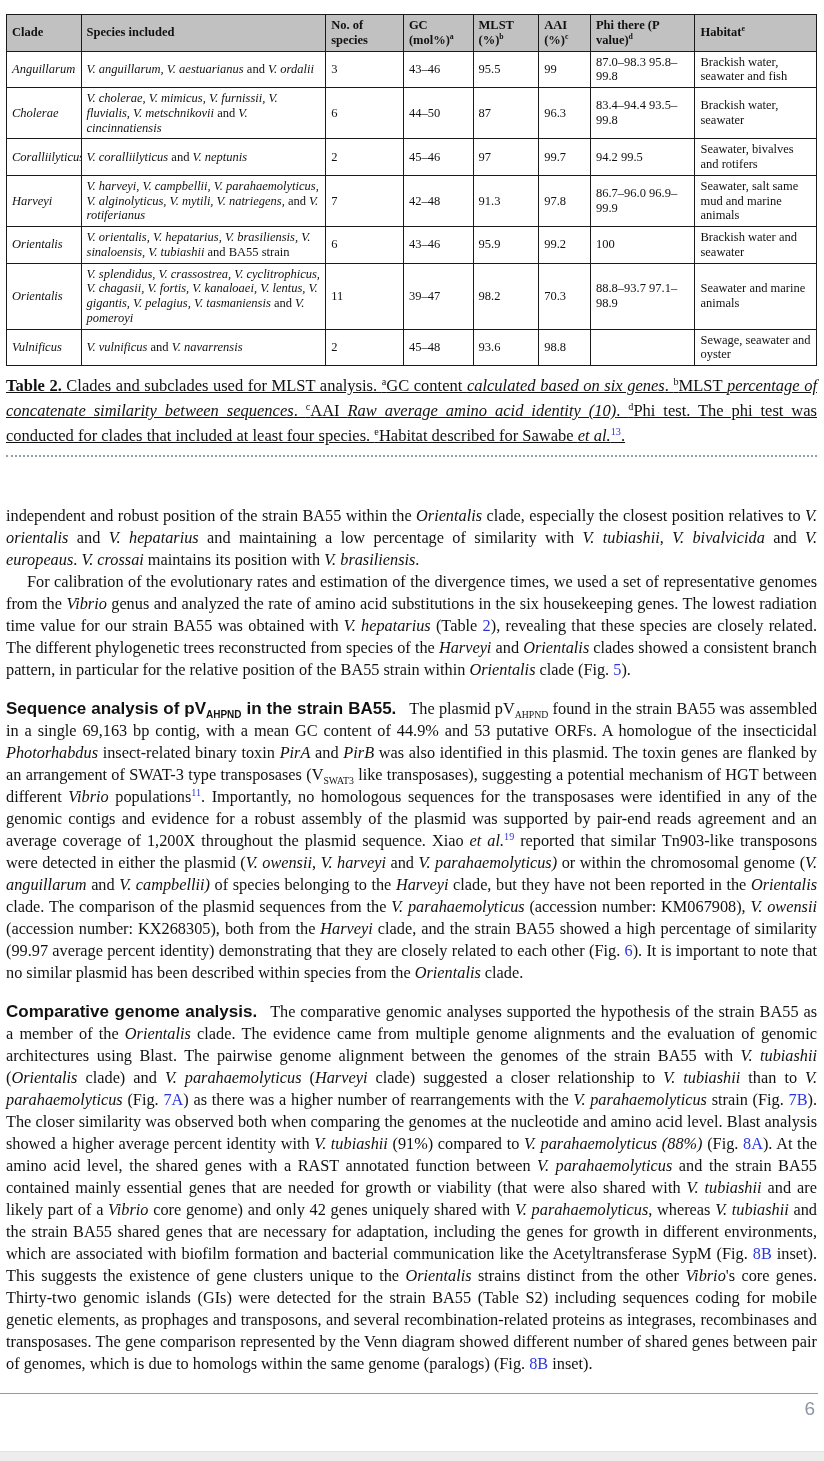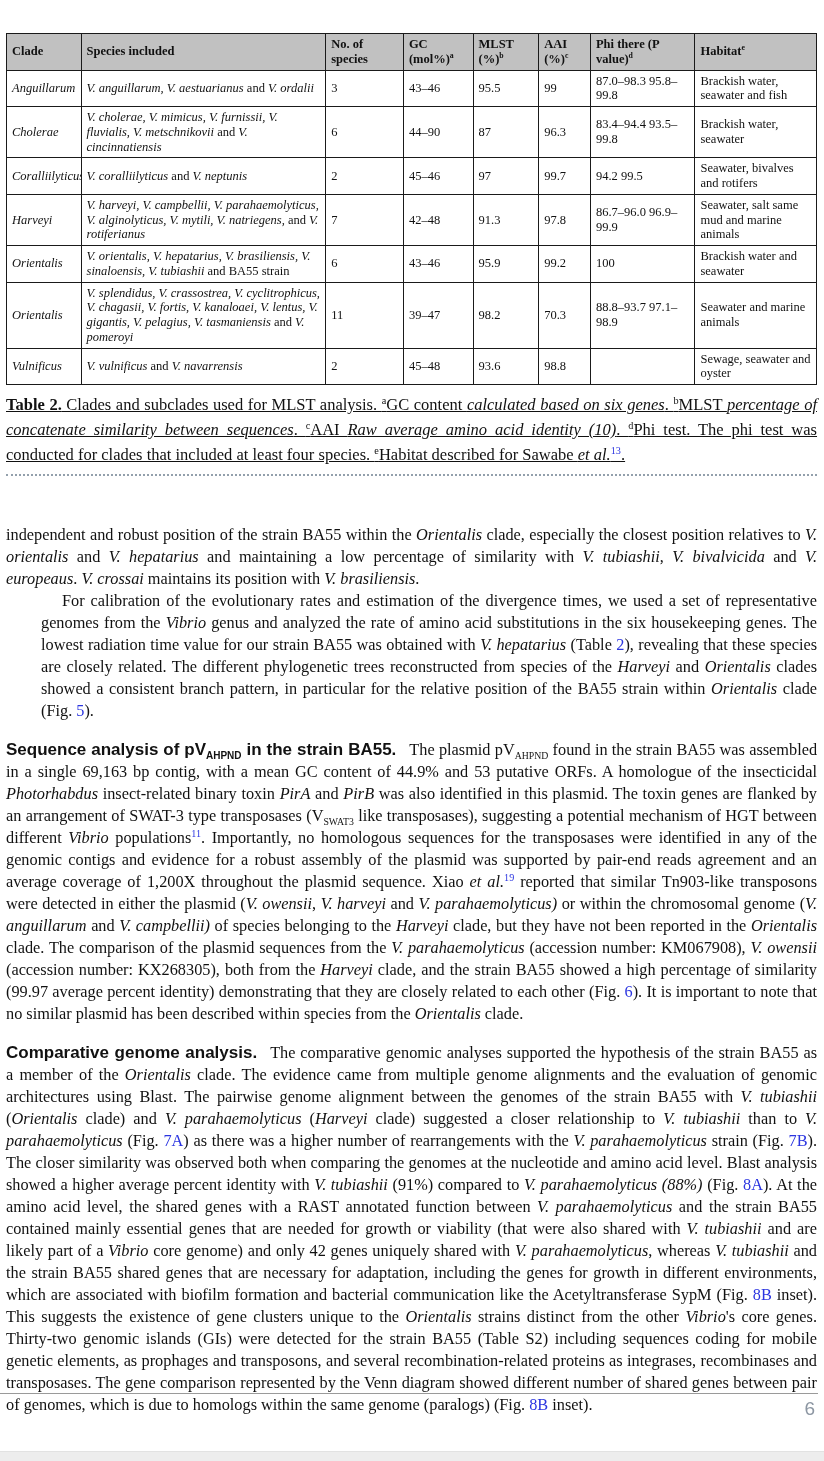--- a/index.html
+++ b/index.html
@@ -1,36 +1,36 @@
 <!DOCTYPE html>
 <html style="--link: #2b35e0; --page-number: #8c96a2; --footer-line: #9a9a9a; --table-header-bg: #c1c1c1; --dotted-rule: #93a0ac; --scrollbar-track: #ededed;"><head>
 <meta charset="utf-8">
 <style>
   html,body{margin:0;padding:0;}
   body{
     width:824px;height:1461px;position:relative;overflow:hidden;
     background:#ffffff;color:#111;
     font-family:"Liberation Serif", serif;
   }
-  .page{padding:33px 7px 0 6px;}
+  .page{padding:14px 7px 0 6px;}
 
   
   table.mlst{border-collapse:collapse;width:100%;font-size:12.5px;line-height:1.18;table-layout:fixed;border:1.5px solid #1a1a1a;}
   table.mlst th, table.mlst td{border:1px solid #1a1a1a;padding:3px 5px;vertical-align:middle;text-align:left;overflow:hidden;}
   table.mlst th{background:var(--table-header-bg,#c1c1c1);font-weight:700;}
 
   
   .caption{margin-top:7px;font-size:16.5px;line-height:25px;text-align:justify;text-decoration:underline;}
 
   .dotted-rule{margin-top:7px;border-top:2px dotted var(--dotted-rule,#93a0ac);height:0;}
 
   
   .body-text{margin-top:48px;font-size:16.3px;line-height:22px;text-align:justify;}
   .body-text p{margin:0;}
-  .body-text p.indent{text-indent:21px;margin-left:35px;}
+  .body-text p.indent{text-indent:21px;}
   .body-text p.sect{margin-top:17px;}
 
   
   .s-r{}
   .s-i{font-style:italic;}
   .s-b{font-weight:700;}
   .s-sup,.s-bsup,.s-supl{font-size:.62em;vertical-align:super;line-height:0;}
   .s-bsup{font-weight:700;}
   .s-supl{color:var(--link,#2b35e0);}
   .s-l{color:var(--link,#2b35e0);}
@@ -81,21 +81,21 @@
           <td><span class="s-r">43–46</span></td>
           <td><span class="s-r">95.5</span></td>
           <td><span class="s-r">99</span></td>
           <td><span class="s-r">87.0–98.3 95.8–99.8</span></td>
           <td><span class="s-r">Brackish water, seawater and fish</span></td>
         </tr>
         <tr>
           <td><span class="s-i">Cholerae</span></td>
           <td><span class="s-i">V. cholerae, V. mimicus, V. furnissii, V. fluvialis, V. metschnikovii</span><span class="s-r"> and </span><span class="s-i">V. cincinnatiensis</span></td>
           <td><span class="s-r">6</span></td>
-          <td><span class="s-r">44–90</span></td>
+          <td><span class="s-r">44–50</span></td>
           <td><span class="s-r">87</span></td>
           <td><span class="s-r">96.3</span></td>
           <td><span class="s-r">83.4–94.4 93.5–99.8</span></td>
           <td><span class="s-r">Brackish water, seawater</span></td>
         </tr>
         <tr>
           <td><span class="s-i">Coralliilyticus</span></td>
           <td><span class="s-i">V. coralliilyticus</span><span class="s-r"> and </span><span class="s-i">V. neptunis</span></td>
           <td><span class="s-r">2</span></td>
           <td><span class="s-r">45–46</span></td>

